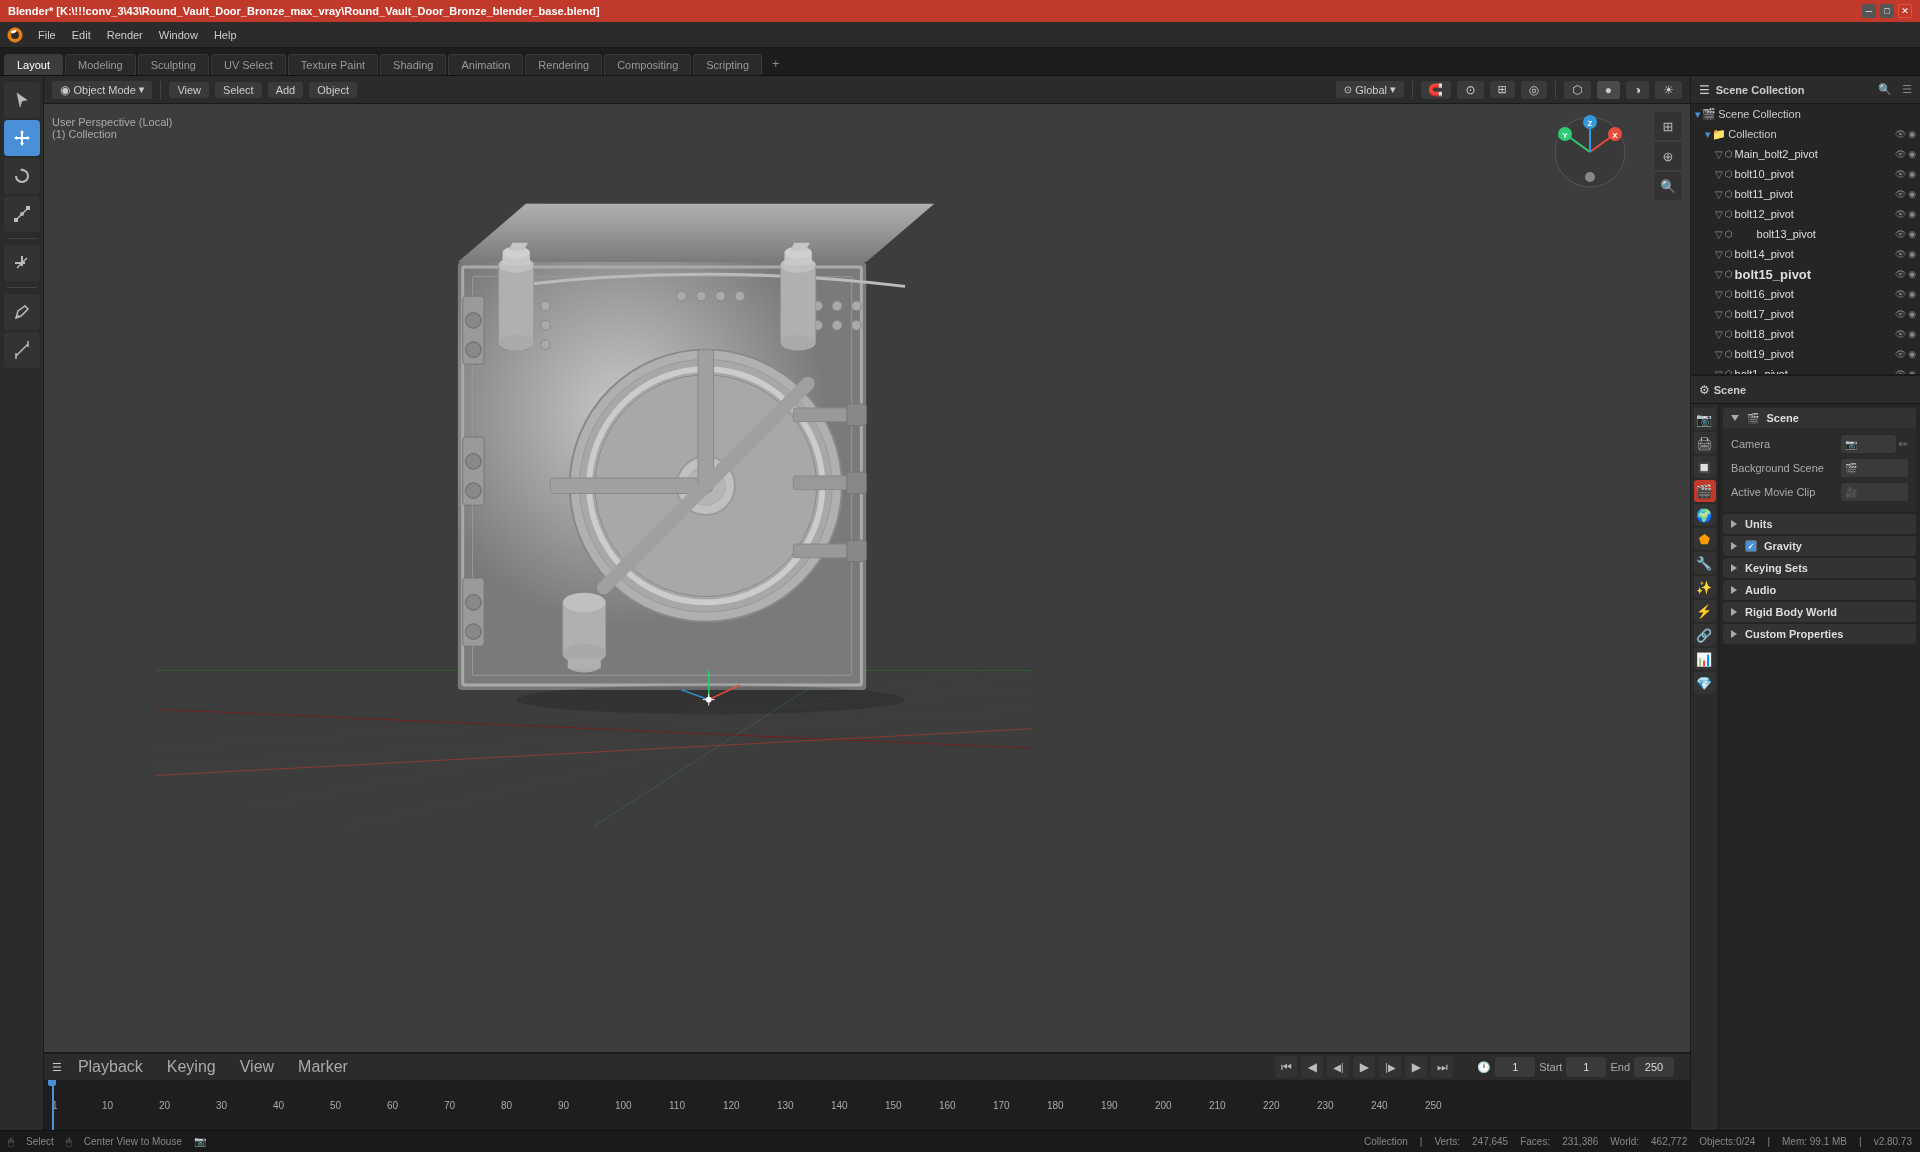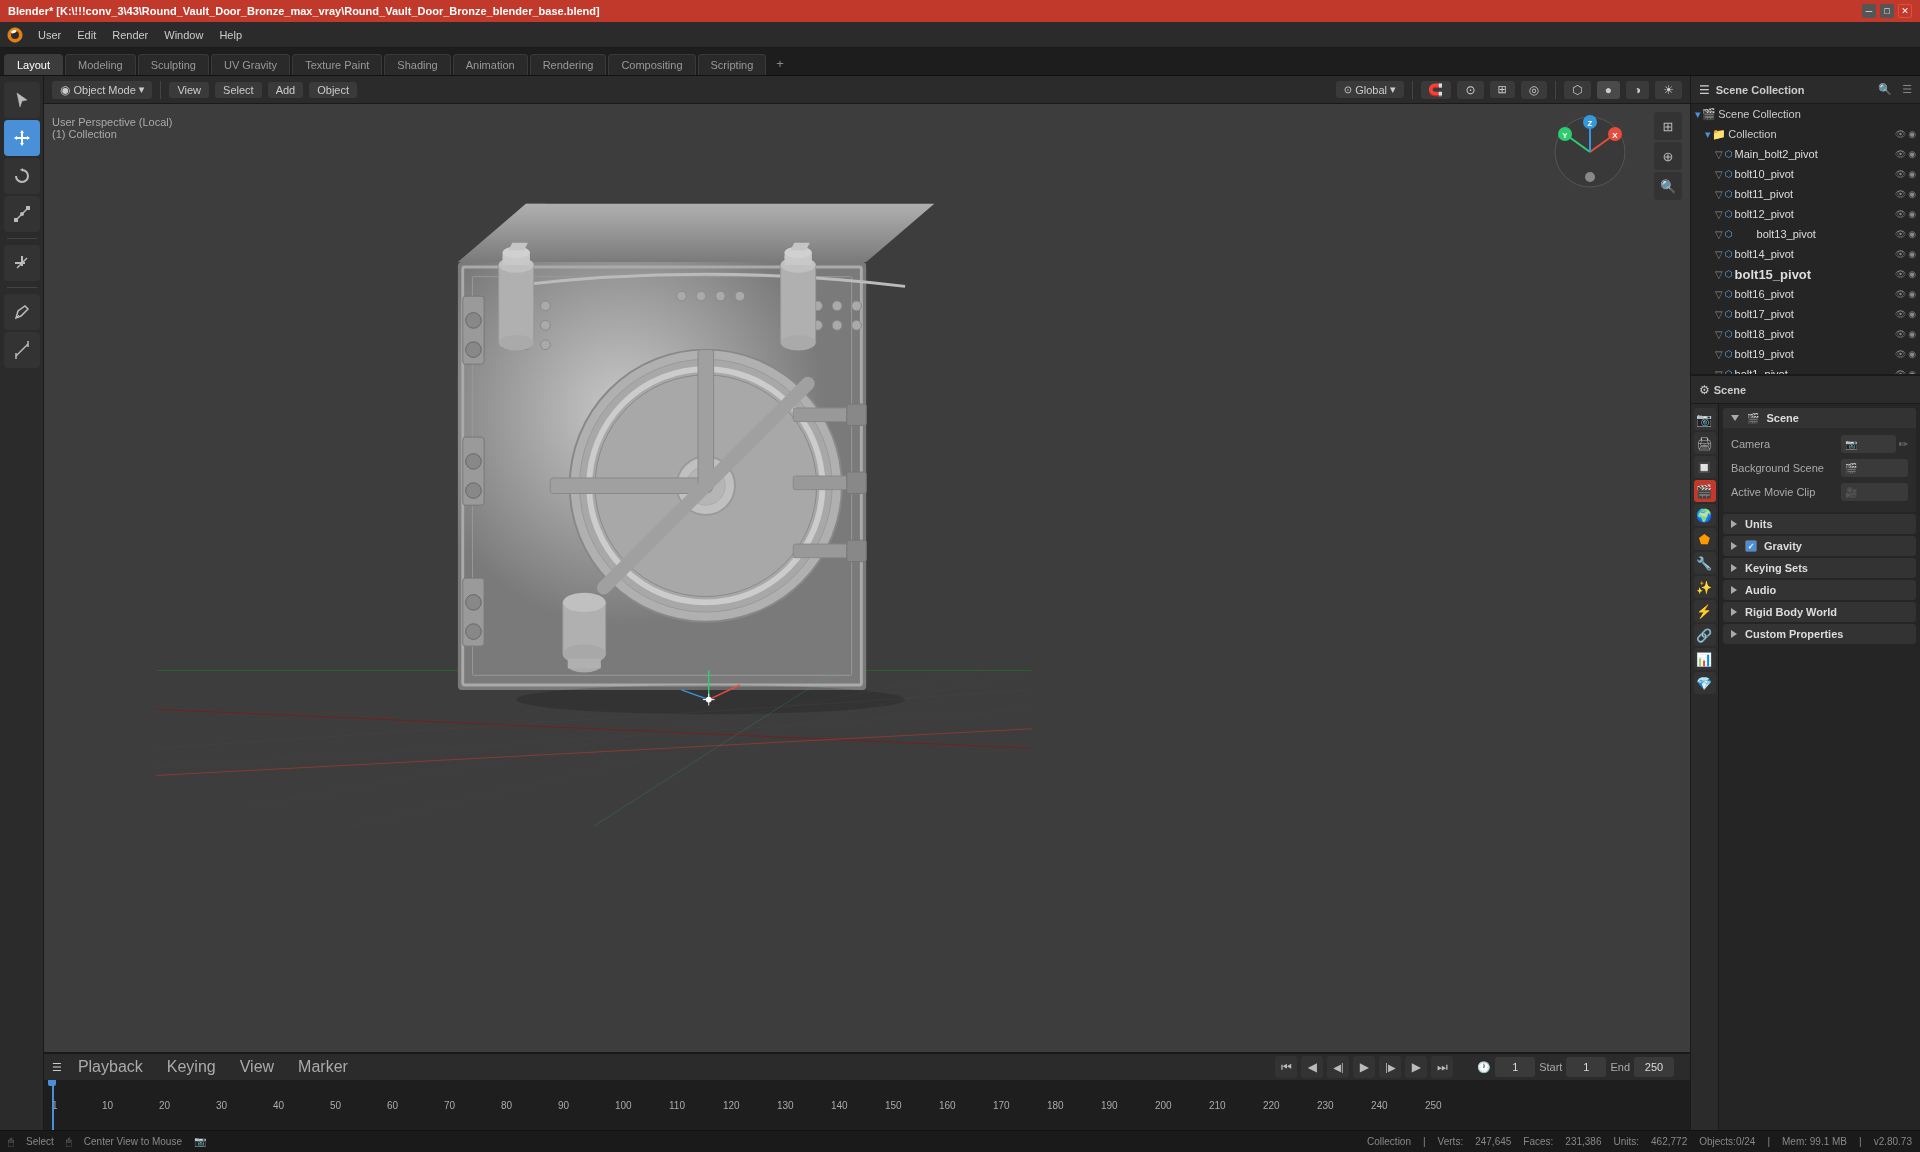--- a/index.html
+++ b/index.html
@@ -527,32 +527,32 @@
 </div>
 
 <div id="menu-bar">
   <div class="menu-logo">
     <svg class="blender-logo" viewBox="0 0 100 100" xmlns="http://www.w3.org/2000/svg">
       <ellipse cx="50" cy="50" rx="40" ry="40" fill="#e87d0d" stroke="#f0a030" stroke-width="3"></ellipse>
       <ellipse cx="50" cy="50" rx="22" ry="22" fill="#2b2b2b"></ellipse>
       <ellipse cx="50" cy="30" rx="16" ry="8" fill="white" transform="rotate(-20 50 50)"></ellipse>
     </svg>
   </div>
-  <div class="menu-item">User</div>
+  <div class="menu-item">File</div>
   <div class="menu-item">Edit</div>
   <div class="menu-item">Render</div>
   <div class="menu-item">Window</div>
   <div class="menu-item">Help</div>
 </div>
 
 <div id="workspace-tabs">
   <div class="workspace-tab active">Layout</div>
   <div class="workspace-tab">Modeling</div>
   <div class="workspace-tab">Sculpting</div>
-  <div class="workspace-tab">UV Gravity</div>
+  <div class="workspace-tab">UV Select</div>
   <div class="workspace-tab">Texture Paint</div>
   <div class="workspace-tab">Shading</div>
   <div class="workspace-tab">Animation</div>
   <div class="workspace-tab">Rendering</div>
   <div class="workspace-tab">Compositing</div>
   <div class="workspace-tab">Scripting</div>
   <div class="workspace-tab-add">+</div>
 </div>
 
 <div id="main-layout">
@@ -1109,20 +1109,20 @@
   <span style="font-size:10px;">🖱</span>
   <span>Center View to Mouse</span>
   <span style="font-size:10px;">📷</span>
   <div style="flex:1"></div>
   <span>Collection</span>
   <span>|</span>
   <span>Verts:</span>
   <span>247,645</span>
   <span>Faces:</span>
   <span>231,386</span>
-  <span>Units:</span>
+  <span>World:</span>
   <span>462,772</span>
   <span>Objects:0/24</span>
   <span>|</span>
   <span>Mem: 99.1 MB</span>
   <span>|</span>
   <span>v2.80.73</span>
 </div>
 
 </body></html>

